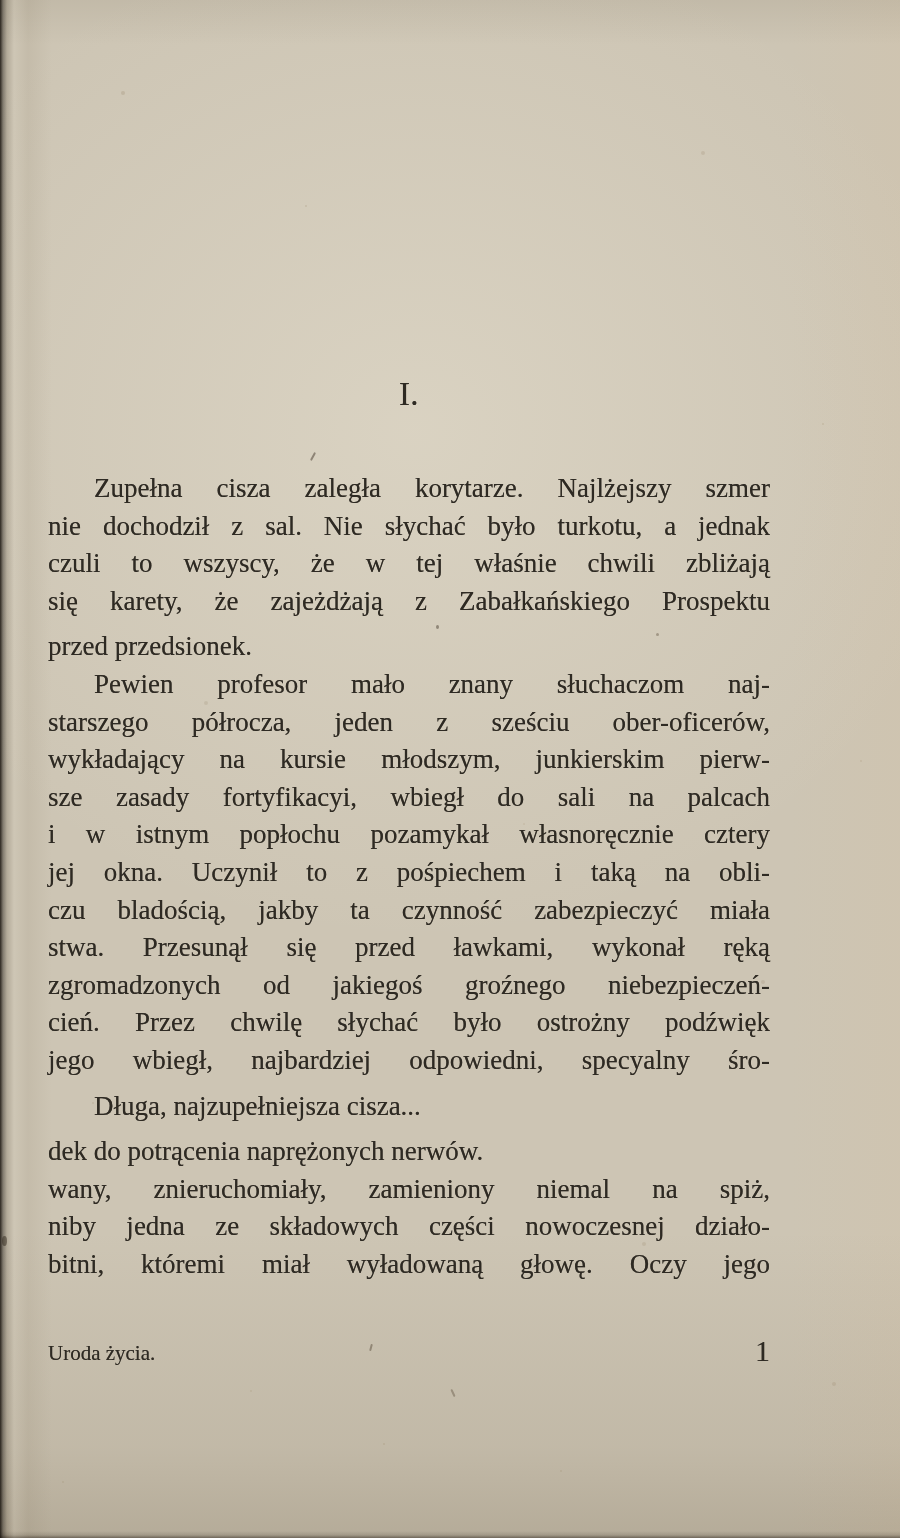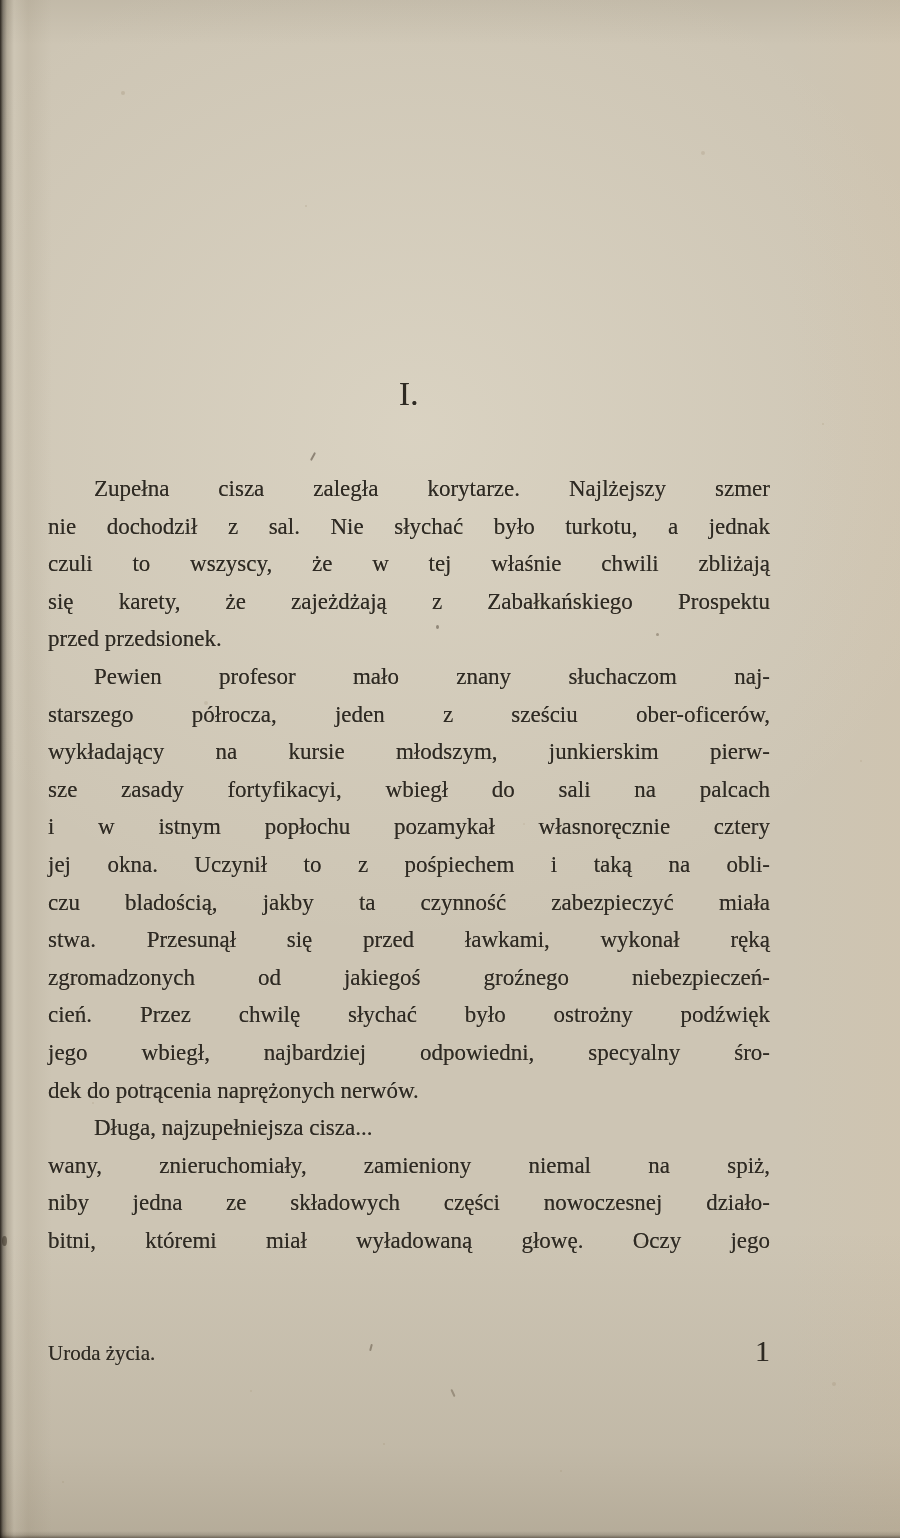--- a/index.html
+++ b/index.html
@@ -77,32 +77,32 @@
     letter-spacing: 0.5px;
     line-height: 36px;
     text-shadow: 0 0 0.5px rgba(46,42,35,0.65);
   }
 
   .body-text {
     position: absolute;
     left: 48px;
     top: 470px;
     width: 722px;
-    font-size: 23px;
+    font-size: 27px;
     line-height: 37.6px;
     text-shadow: 0 0 0.5px rgba(46,42,35,0.6);
   }
 
   .body-text .line {
     text-align: justify;
     text-align-last: justify;
     height: 37.6px;
   }
   .body-text .line.indent { text-indent: 46px; }
-  .body-text .line.last { text-align-last: left; }
+  .body-text .line.last { text-align-last: left; margin-top: 8px; }
 
   .footer-running-title {
     position: absolute;
     left: 48px;
     top: 1341px;
     font-size: 21px;
     line-height: 24px;
     text-shadow: 0 0 0.4px rgba(46,42,35,0.6);
     text-align: center;
   }
@@ -153,22 +153,22 @@
       <div class="line">starszego półrocza, jeden z sześciu ober-oficerów,</div>
       <div class="line">wykładający na kursie młodszym, junkierskim pierw-</div>
       <div class="line">sze zasady fortyfikacyi, wbiegł do sali na palcach</div>
       <div class="line">i w istnym popłochu pozamykał własnoręcznie cztery</div>
       <div class="line">jej okna. Uczynił to z pośpiechem i taką na obli-</div>
       <div class="line">czu bladością, jakby ta czynność zabezpieczyć miała</div>
       <div class="line">stwa. Przesunął się przed ławkami, wykonał ręką</div>
       <div class="line">zgromadzonych od jakiegoś groźnego niebezpieczeń-</div>
       <div class="line">cień. Przez chwilę słychać było ostrożny podźwięk</div>
       <div class="line">jego wbiegł, najbardziej odpowiedni, specyalny śro-</div>
+      <div class="line indent last">Długa, najzupełniejsza cisza...</div>
       <div class="line last">dek do potrącenia naprężonych nerwów.</div>
-      <div class="line indent last">Długa, najzupełniejsza cisza...</div>
       <div class="line">wany, znieruchomiały, zamieniony niemal na spiż,</div>
       <div class="line">niby jedna ze składowych części nowoczesnej działo-</div>
       <div class="line">bitni, któremi miał wyładowaną głowę. Oczy jego</div>
     </div>
 
   <div class="footer-running-title">Uroda życia.</div>
 
   <div class="footer-page-number">1</div>
 
   <div class="ink-mark mark-1"></div>

